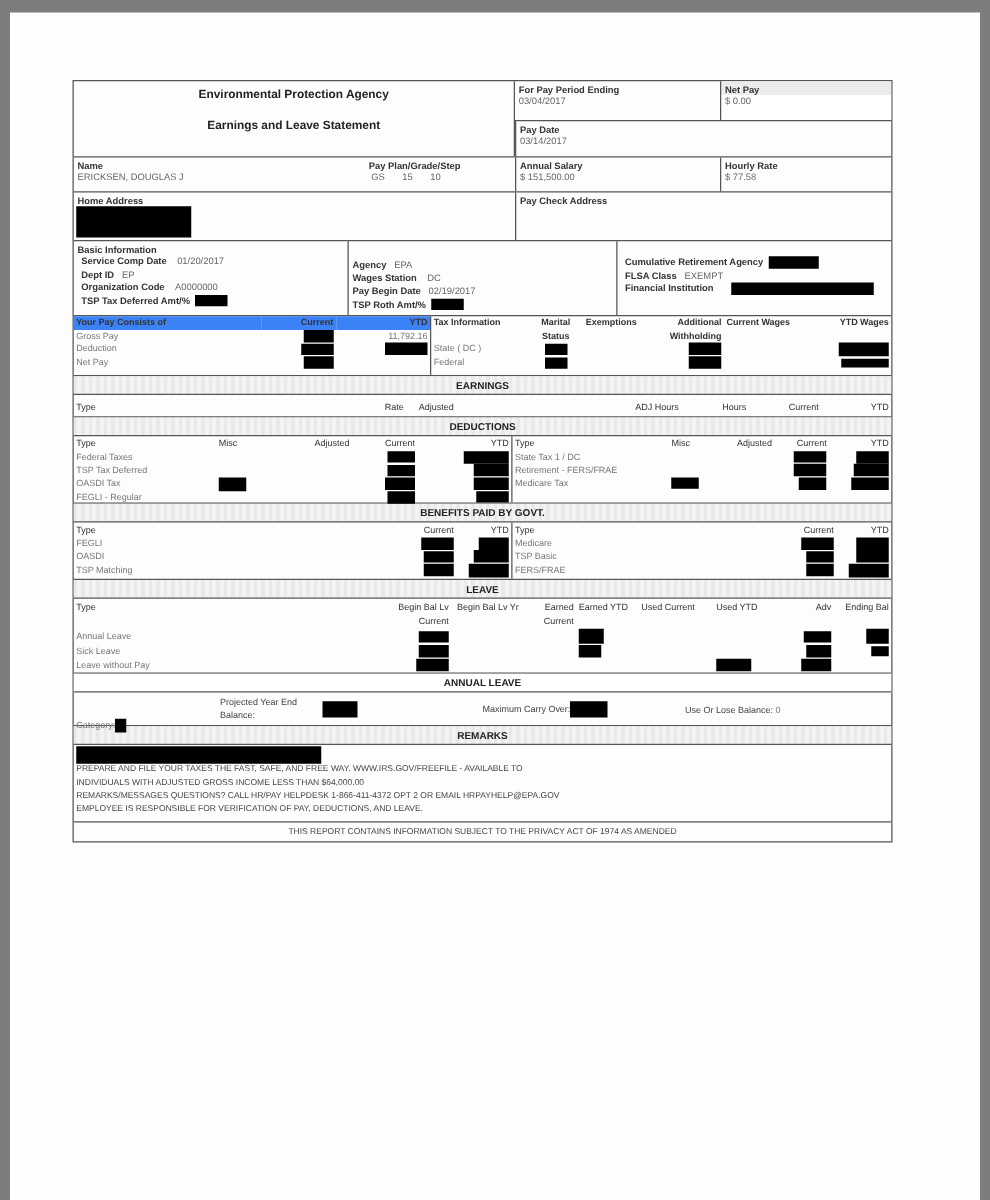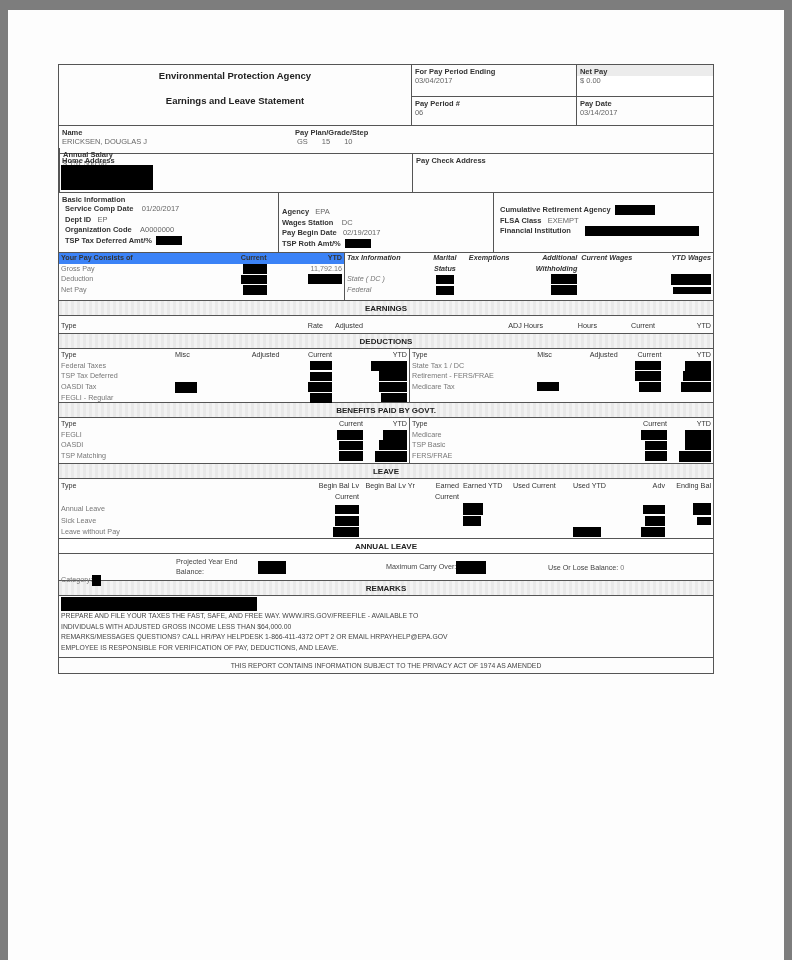--- a/index.html
+++ b/index.html
@@ -51,33 +51,29 @@
         <div class="cell" style="width:164px;">
           <div class="lbl">For Pay Period Ending</div>
           <div class="val">03/04/2017</div>
         </div>
         <div class="cell bl" style="flex:1; background:linear-gradient(#ececec 0 11px,#fff 11px);">
           <div class="lbl">Net Pay</div>
           <div class="val">$ 0.00</div>
         </div>
       </div>
       <div style="display:flex; flex:1;">
-        <div class="cell" style="width:164px;">
-          <div class="lbl">Pay Period #</div>
-          <div class="val">06</div>
-        </div>
         <div class="cell bl" style="flex:1;">
           <div class="lbl">Pay Date</div>
           <div class="val">03/14/2017</div>
         </div>
       </div>
     </div>
   </div>
 
-  <div class="row" style="height:28px;flex-direction:column;">
+  <div class="row" style="height:28px;">
     <div class="cell" style="width:353px;">
       <div class="lbl">Name</div>
       <div class="val">ERICKSEN, DOUGLAS J</div>
       <div class="abs" style="left:236px; top:2px;">
         <div class="lbl">Pay Plan/Grade/Step</div>
         <div class="val" style="display:flex; gap:14px; padding-left:2px;">
           <span>GS</span>
           <span>15</span>
           <span>10</span>
         </div>
@@ -146,21 +142,21 @@
           <td class="r"><span class="redact" style="width:34px; height:10px;"></span></td>
         </tr>
         <tr>
           <td class="gray">Net Pay</td>
           <td class="r"><span class="redact" style="width:24px; height:10px;"></span></td>
           <td></td>
         </tr>
       </tbody>
           </table>
     </div>
-    <div class="cell bl" style="flex:1; padding:0;font-style:italic;">
+    <div class="cell bl" style="flex:1; padding:0;">
       <table class="tbl">
         <tbody>
               <tr style="vertical-align:top;">
           <th class="lbl" style="font-weight:bold;">Tax Information</th>
           <th class="lbl c" style="font-weight:bold; white-space:normal; width:40px;">Marital Status</th>
           <th class="lbl" style="font-weight:bold;margin-left:28px;">Exemptions</th>
           <th class="lbl r" style="font-weight:bold; white-space:normal; width:48px;">Additional Withholding</th>
           <th class="lbl" style="font-weight:bold;">Current Wages</th>
           <th class="lbl r" style="font-weight:bold;">YTD Wages</th>
         </tr>

